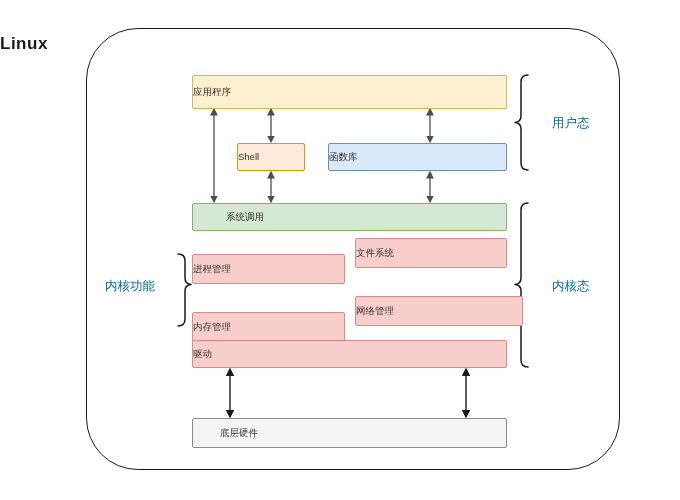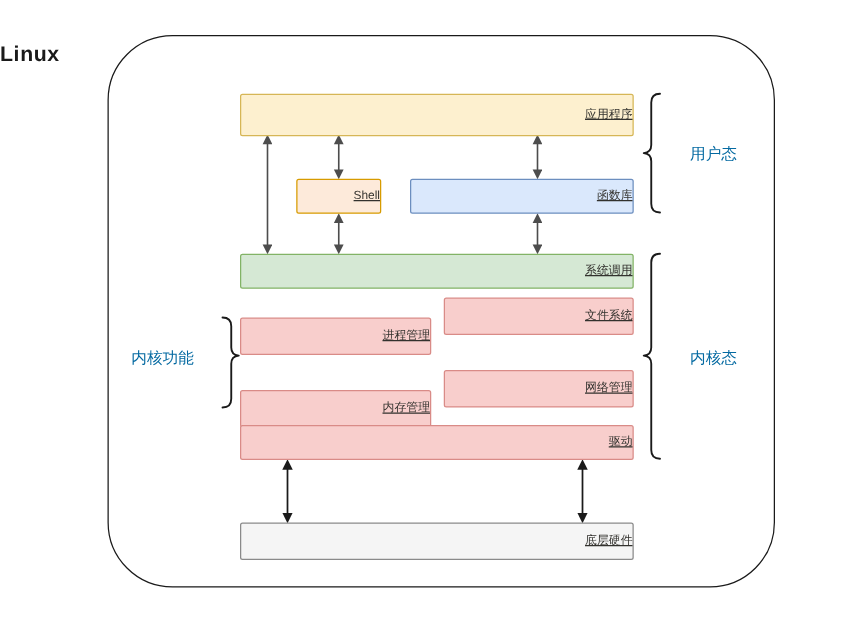--- a/index.html
+++ b/index.html
@@ -40,25 +40,24 @@
     letter-spacing: 0.5px;
   }
   .node {
     position: absolute;
     box-sizing: border-box;
     border-radius: 2px;
     border-width: 1.3px;
     border-style: solid;
     display: flex;
     align-items: center;
-    justify-content: flex-end;
+    justify-content: flex-start;
     font-size: 9.5px;
     color: #33322e;
     line-height: 1;
-    text-decoration: underline;
   }
   .node-app {
     left: 192px; top: 75px; width: 315px; height: 34px;
     background: #fdf0cf; border-color: #d6b656;
   }
   .node-shell {
     left: 237px; top: 143px; width: 68px; height: 28px;
     background: #fdeada; border-color: #d79b00;
   }
   .node-lib {
@@ -75,30 +74,30 @@
   }
   .node-fs {
     left: 355px; top: 238px; width: 152px; height: 30px;
     background: #f8cecc; border-color: #d98b87;
   }
   .node-mem {
     left: 192px; top: 312px; width: 153px; height: 30px;
     background: #f8cecc; border-color: #d98b87;
   }
   .node-net {
-    left: 355px; top: 296px; width: 152px; height: 30px;
+    left: 355px; top: 296px; width: 168px; height: 30px;
     background: #f8cecc; border-color: #d98b87;
   }
   .node-driver {
     left: 192px; top: 340px; width: 315px; height: 28px;
     background: #f8cecc; border-color: #d98b87;
   }
   .node-hw {
     left: 192px; top: 418px; width: 315px; height: 30px;
-    background: #f5f5f5; border-color: #8a8a8a;
+    background: #f5f5f5; border-color: #8a8a8a; padding-left: 27px;
   }
   .side-label {
     position: absolute;
     font-size: 12.5px;
     color: #0369a1;
     white-space: nowrap;
   }
   .label-user {
     left: 552px; top: 115px;
   }

